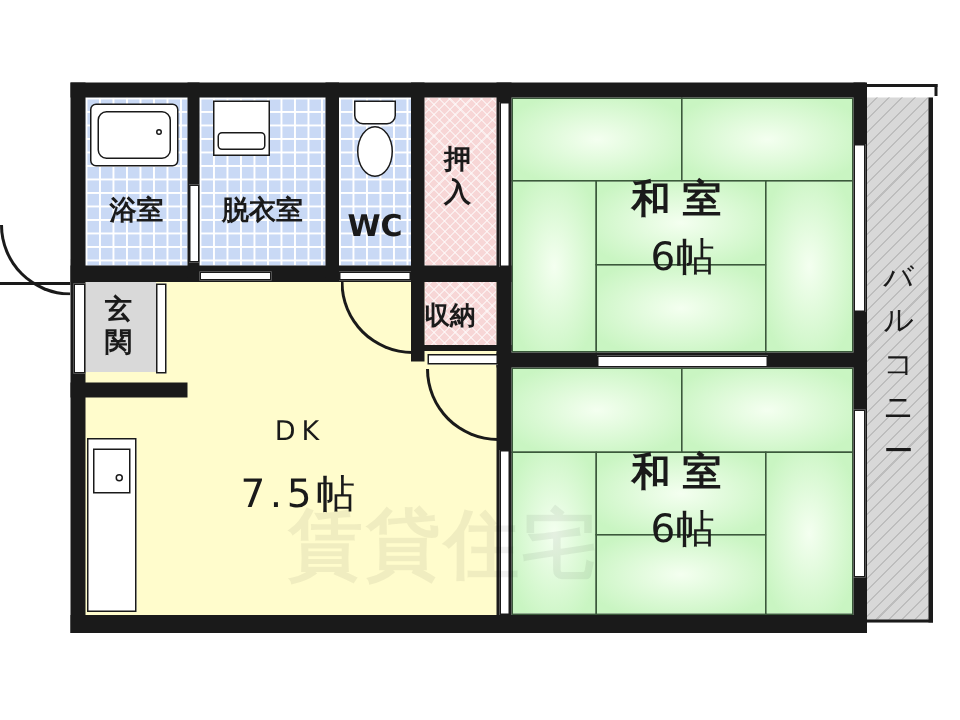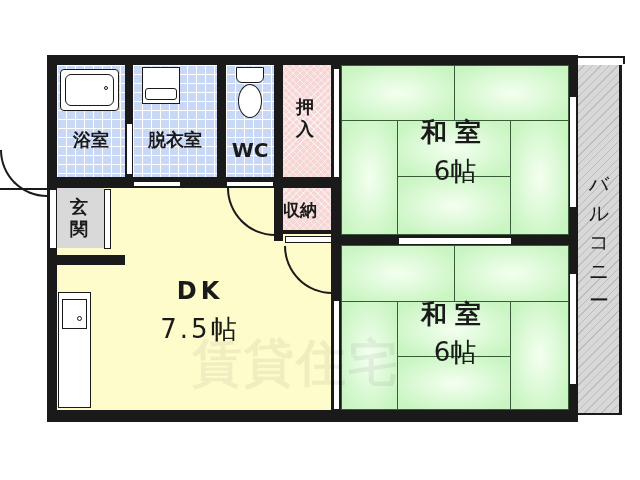--- a/index.html
+++ b/index.html
@@ -100,19 +100,19 @@
 </div>
 
 <div class="label" style="left:192px;top:330px;font-size:50px;color:rgba(0,0,0,0.06);letter-spacing:2px;">賃貸住宅</div>
 
 <div class="label" style="left:62px;top:128px;width:58px;font-size:18px;">浴室</div>
 <div class="label" style="left:133px;top:128px;width:84px;font-size:18px;">脱衣室</div>
 <div class="label" style="left:226px;top:138px;width:48px;font-size:20px;">WC</div>
 <div class="label" style="left:294px;top:96px;width:22px;font-size:18px;white-space:normal;line-height:22px;">押入</div>
 <div class="label" style="left:283px;top:199px;width:28px;font-size:17px;">収納</div>
 <div class="label" style="left:68px;top:196px;width:22px;font-size:18px;white-space:normal;line-height:22px;">玄関</div>
-<div class="label" style="left:155px;top:277px;width:90px;font-size:24px;font-weight:bold;letter-spacing:4px;">DK</div>
+<div class="label" style="left:155px;top:277px;width:90px;font-size:18px;font-weight:normal;letter-spacing:4px;">DK</div>
 <div class="label" style="left:140px;top:312px;width:120px;font-size:26px;font-weight:normal;letter-spacing:3px;">7.5帖</div>
 <div class="label" style="left:400px;top:115px;width:110px;font-size:26px;letter-spacing:8px;">和室</div>
 <div class="label" style="left:400px;top:154px;width:110px;font-size:26px;font-weight:normal;">6帖</div>
 <div class="label" style="left:400px;top:297px;width:110px;font-size:26px;letter-spacing:8px;">和室</div>
 <div class="label" style="left:400px;top:335px;width:110px;font-size:26px;font-weight:normal;">6帖</div>
 <div class="label" style="left:586px;top:170px;width:26px;font-size:20px;font-weight:normal;white-space:normal;line-height:29px;">バルコニー</div>
 
 </body></html>

